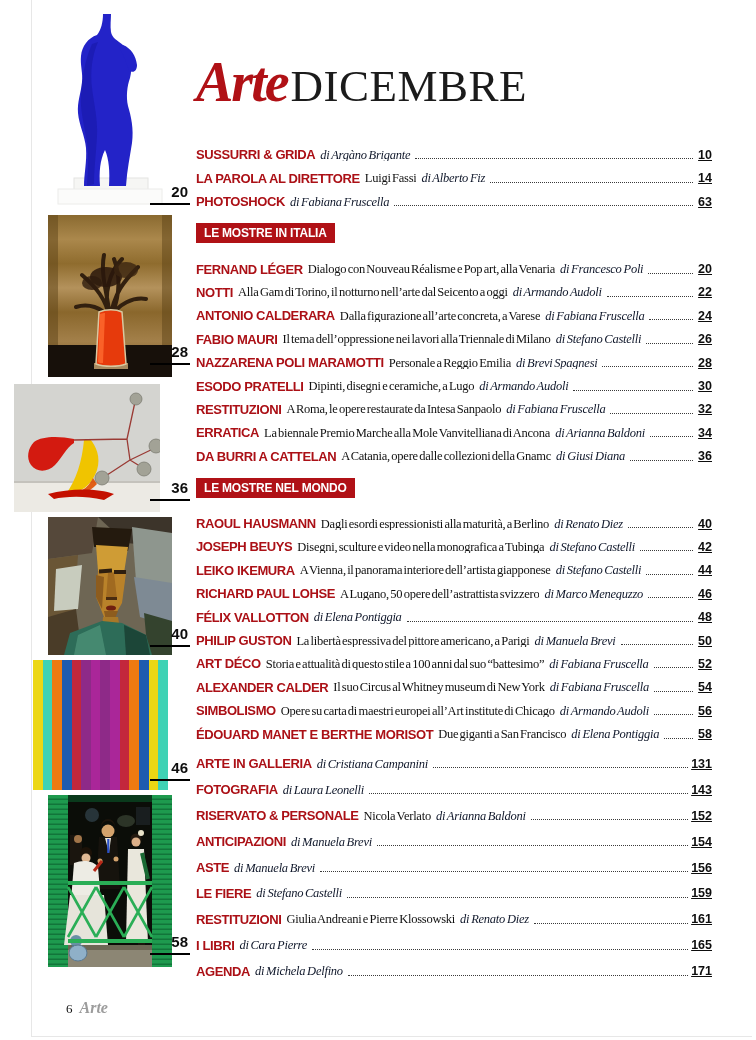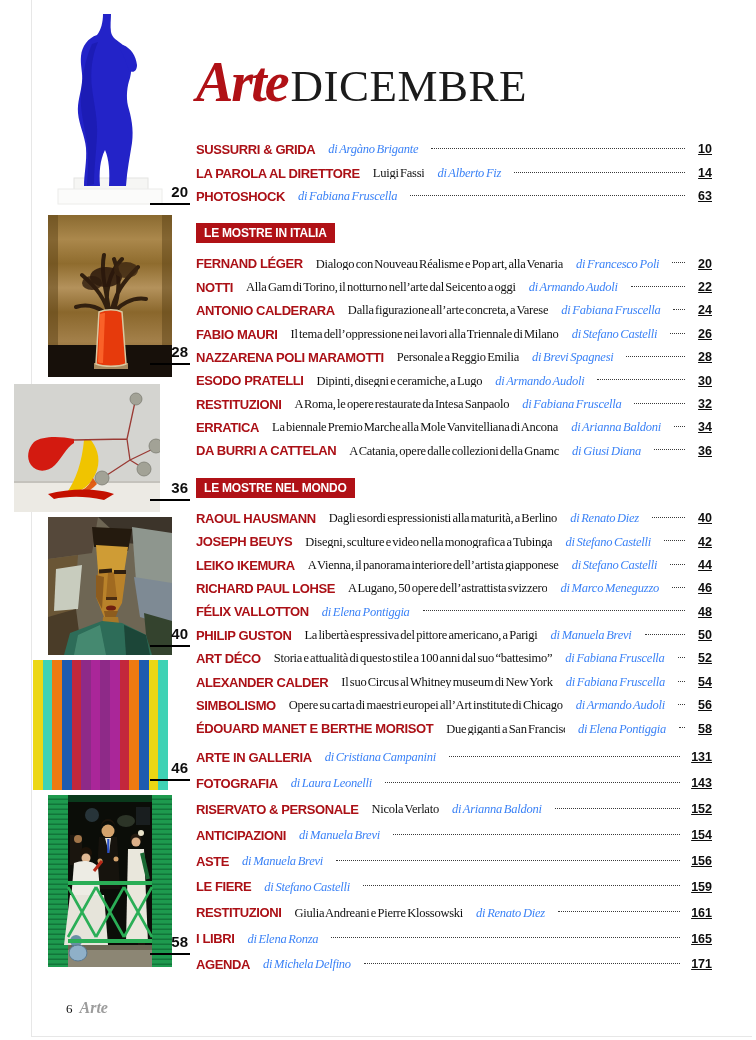--- a/index.html
+++ b/index.html
@@ -28,26 +28,26 @@
   
   #toc{position:absolute;left:196px;top:0;width:516px;padding-top:54px;}
   .masthead{display:flex;align-items:baseline;height:58px;margin-bottom:26px;}
   .logo{font:italic 700 56px/1 "Liberation Serif",serif;color:#b01116;letter-spacing:-2px;}
   .issue{font:400 45px/1 "Liberation Serif",serif;color:#1b1b1b;margin-left:3px;letter-spacing:.5px;}
 
   .badge{display:inline-block;background:#b01116;color:#fff;margin:15px 0 9px;
          font:700 12px/1 "Liberation Sans",sans-serif;letter-spacing:-.2px;padding:4px 8px 4px;}
   .toc-sec{display:block;}
   .toc-sec.loose{margin-top:4px;}
-  .toc-row{display:flex;align-items:center;height:23.4px;white-space:nowrap;overflow:hidden;gap:8px;}
+  .toc-row{display:flex;align-items:flex-end;height:23.4px;white-space:nowrap;overflow:hidden;}
   .toc-sec.loose .toc-row{height:25.9px;}
   .tt{font:700 13px/1 "Liberation Sans",sans-serif;color:#ab1016;letter-spacing:-.4px;margin-right:5px;flex-shrink:0;}
   .td{font:400 12.5px/1 "Liberation Serif",serif;color:#101010;letter-spacing:-.25px;word-spacing:-1.5px;
       margin-right:5px;flex-shrink:1;overflow:hidden;min-width:0;}
-  .ta{font:italic 400 12.5px/1 "Liberation Serif",serif;color:#3b82f6;letter-spacing:-.25px;word-spacing:-1px;flex-shrink:0;}
+  .ta{font:italic 400 12.5px/1 "Liberation Serif",serif;color:#0f172a;letter-spacing:-.25px;word-spacing:-1px;flex-shrink:0;}
   .leader{flex:1;min-width:6px;border-bottom:1.6px dotted #3a3a3a;margin:0 3px 2px 5px;}
   .tp{font:700 12.5px/1 "Liberation Sans",sans-serif;color:#0d0d0d;min-width:16px;text-align:right;flex-shrink:0;text-decoration:underline;}
 
   
   #footer{position:absolute;left:66px;top:1000px;display:flex;align-items:baseline;}
   .f-num{font:400 13px/1 "Liberation Serif",serif;color:#111;}
   .f-logo{font:italic 700 16px/1 "Liberation Serif",serif;color:#9c9c9c;margin-left:7px;}
 </style>
 </head>
 <body>
@@ -425,21 +425,21 @@
         </div>
         <div class="toc-row">
           <span class="tt">RESTITUZIONI</span>
           <span class="td">Giulia Andreani e Pierre Klossowski</span>
           <span class="ta">di Renato Diez</span>
           <span class="leader"></span>
           <span class="tp">161</span>
         </div>
         <div class="toc-row">
           <span class="tt">I LIBRI</span>
-          <span class="ta">di Elena Ronza</span>
+          <span class="ta">di Cara Pierre</span>
           <span class="leader"></span>
           <span class="tp">165</span>
         </div>
         <div class="toc-row">
           <span class="tt">AGENDA</span>
           <span class="ta">di Michela Delfino</span>
           <span class="leader"></span>
           <span class="tp">171</span>
         </div>
       </div></div>

